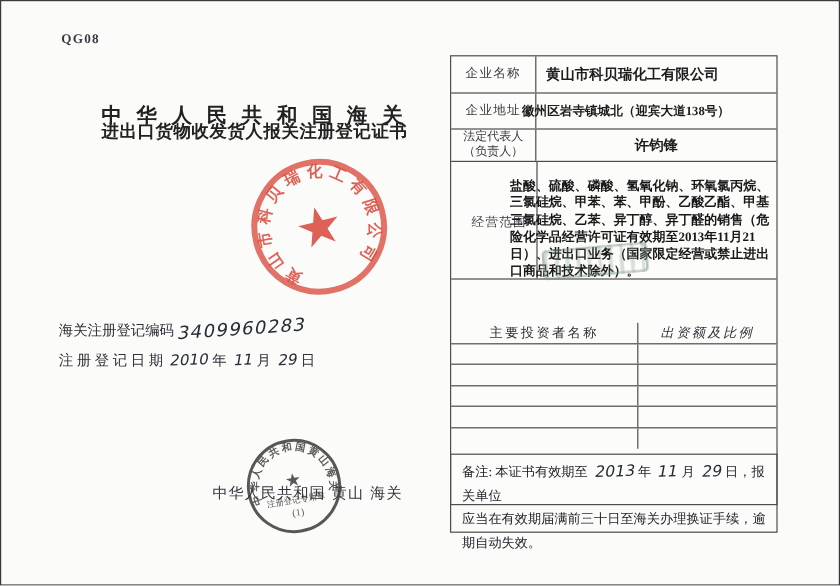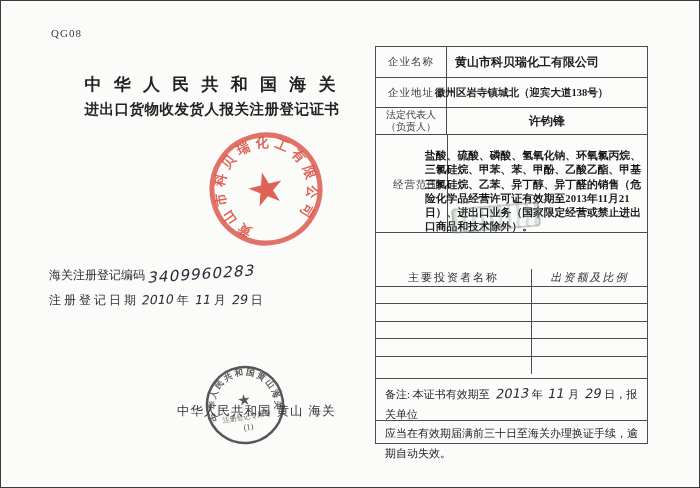--- a/index.html
+++ b/index.html
@@ -7,22 +7,22 @@
   .page {
     position:relative; width:700px; height:488px;
     background:#fbfbf9;
     border:1px solid #3a3a3a;
     font-family:"Liberation Serif","DejaVu Serif",serif;
     color:#2b2b2b; overflow:hidden;
   }
   .abs { position:absolute; }
 
   
-  .form-code { left:50px; top:26px; font-size:11px; letter-spacing:1px; color:#3a3a44; font-weight:normal; }
-  .title1 { left:58px; top:72px; width:306px; text-align:center; font-size:17px; font-weight:bold; letter-spacing:4px; color:#222; }
+  .form-code { left:50px; top:26px; font-size:11px; letter-spacing:1px; color:#3a3a44; font-weight:bold; }
+  .title1 { left:58px; top:84px; width:306px; text-align:center; font-size:17px; font-weight:bold; letter-spacing:4px; color:#222; }
   .title2 { left:52px; top:99px; width:318px; text-align:center; font-size:14.5px; font-weight:bold; letter-spacing:0.5px; color:#222; }
 
   .reg-code-line { left:48px; top:264px; font-size:12px; color:#30303a; }
   .reg-date-line { left:48px; top:291px; font-size:12px; color:#30303a; }
   .hw { font-family:"DejaVu Sans",sans-serif; display:inline-block;
         transform:skewX(-12deg) rotate(-2deg); color:#262c36; }
   .hw-code { font-size:15px; letter-spacing:1px; margin-left:4px; transform:skewX(-14deg) rotate(-4deg); }
   .hw-sm { font-size:12.5px; margin:0 3px; }
 
   .issuer-line { left:176px; top:402px; font-size:12.5px; color:#33333d; letter-spacing:1px; }

